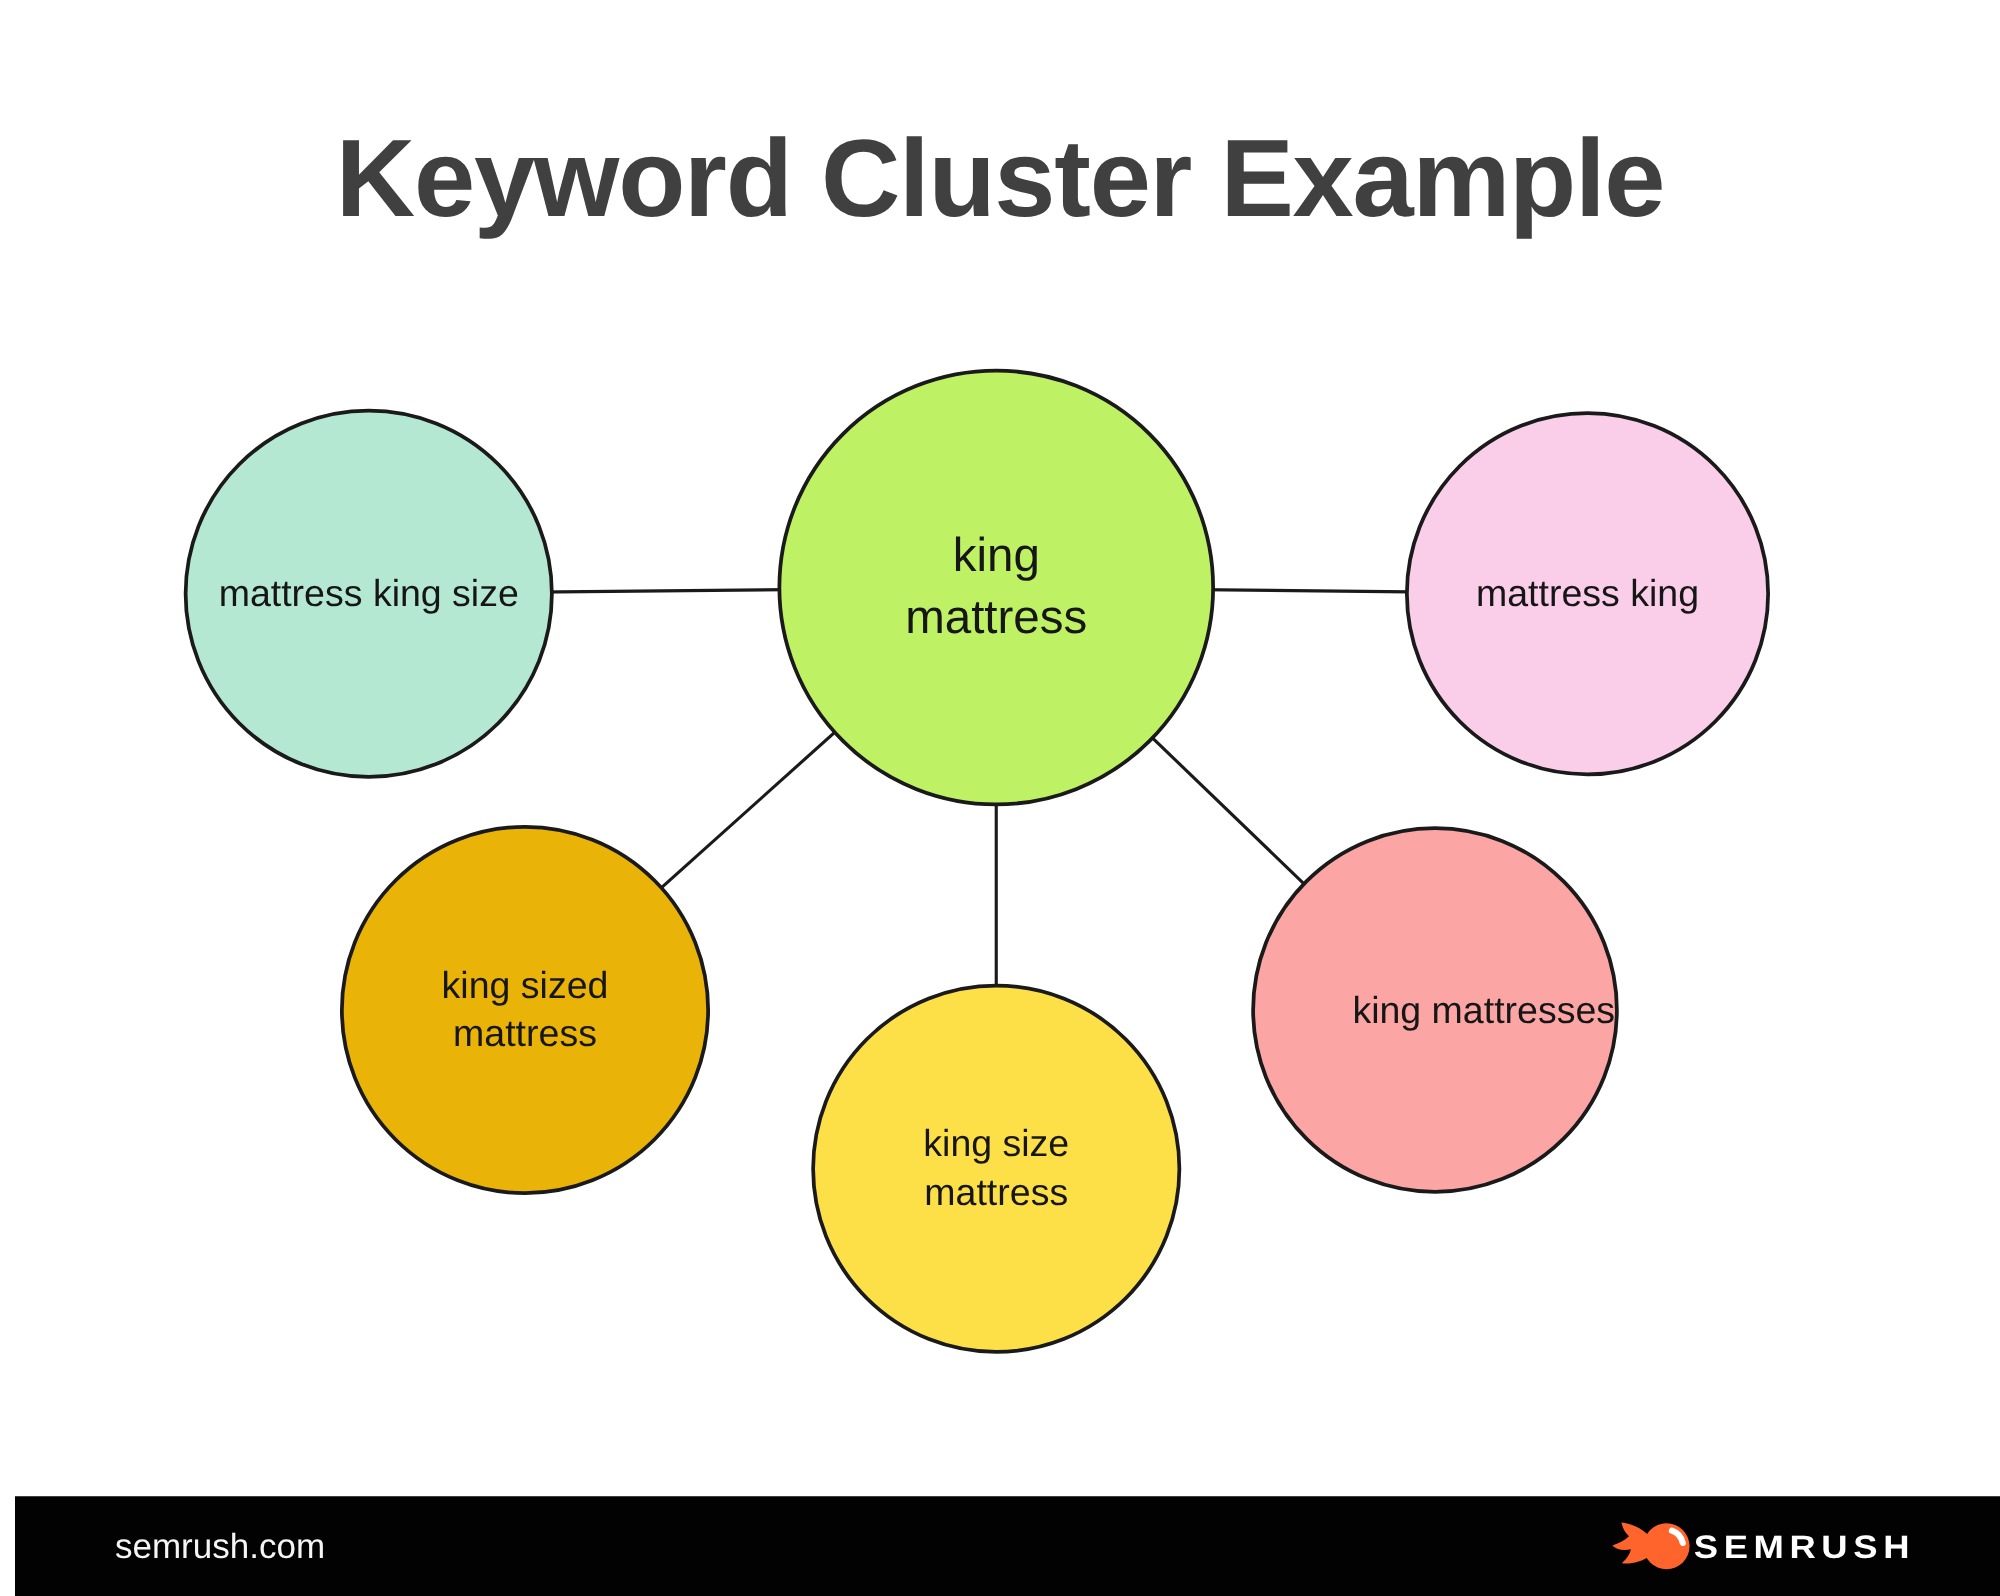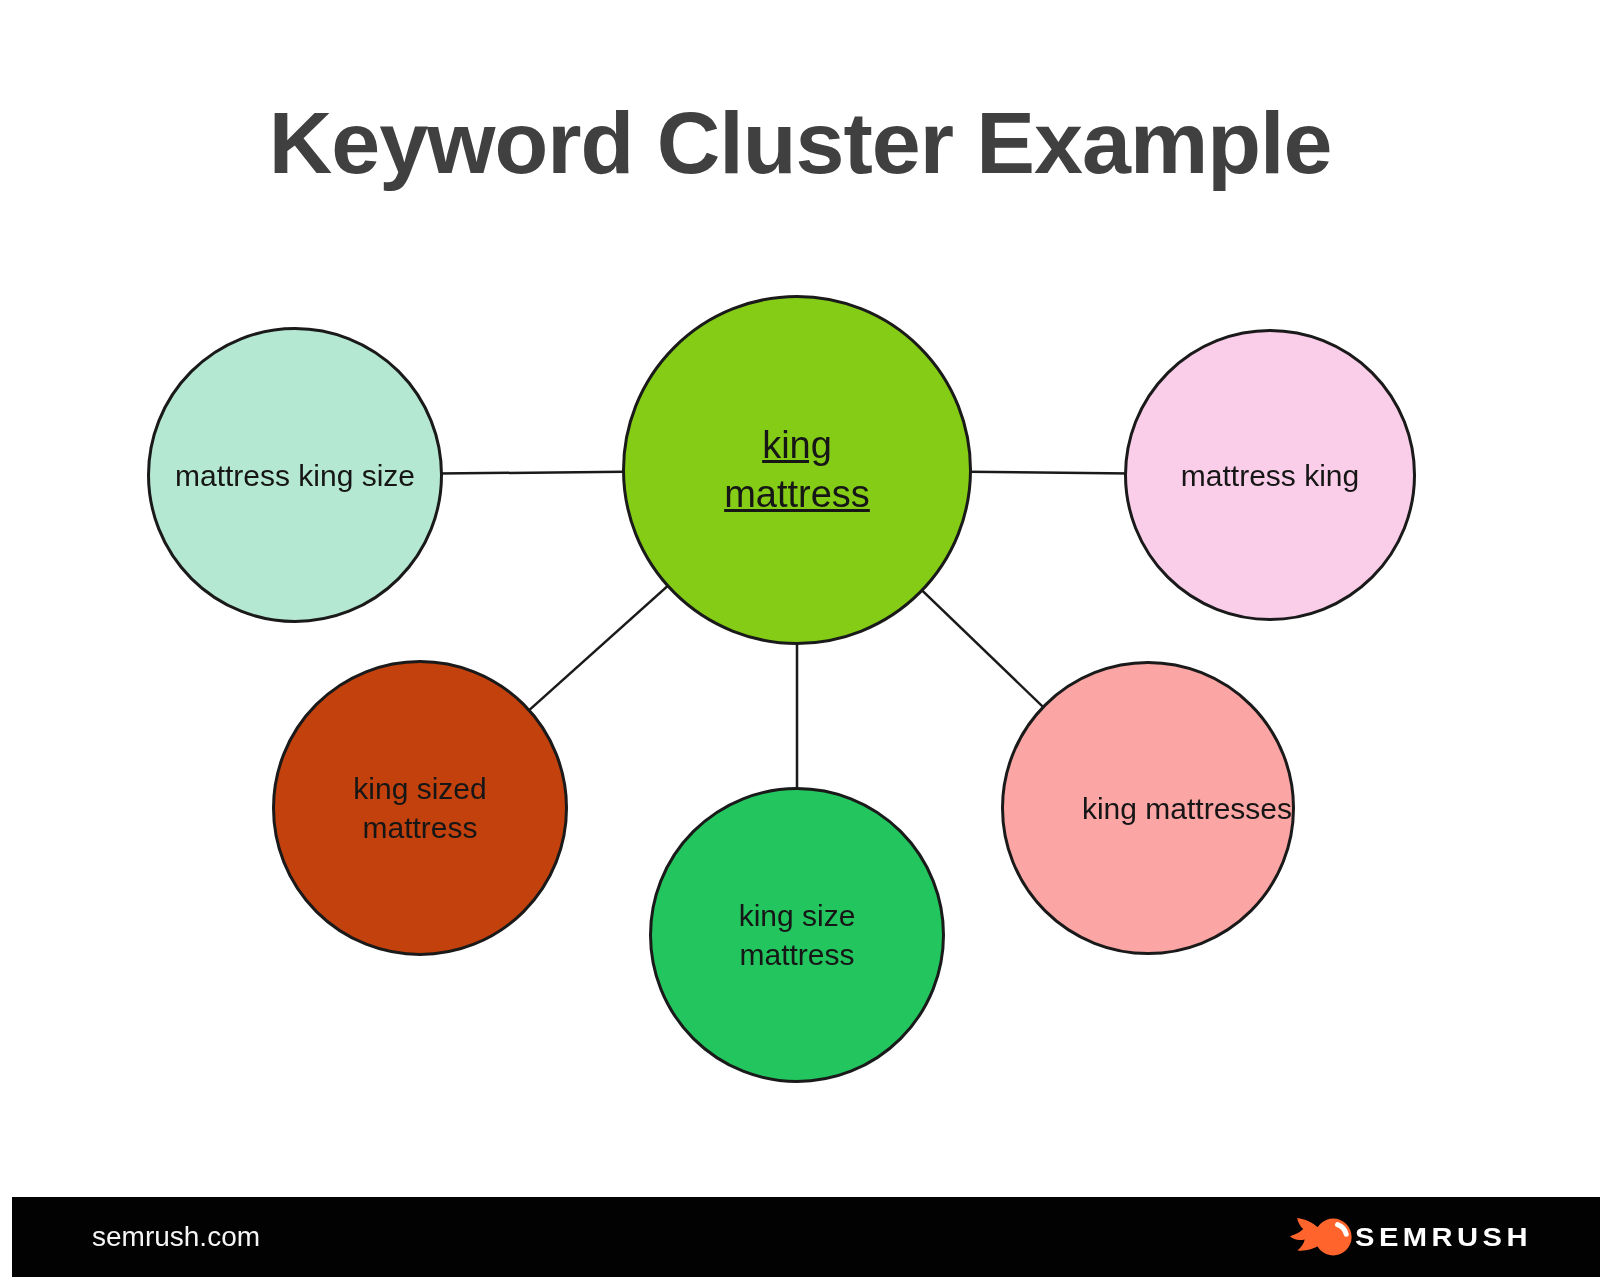--- a/index.html
+++ b/index.html
@@ -82,39 +82,39 @@
   <div class="diagram">
 
     <svg class="lines" viewBox="0 0 1600 1277">
       <line x1="295" y1="475" x2="797" y2="470" stroke-width="2.5" stroke="#1a1a1a"></line>
       <line x1="1270" y1="475" x2="797" y2="470" stroke-width="2.5" stroke="#1a1a1a"></line>
       <line x1="420" y1="808" x2="797" y2="470" stroke-width="2.5" stroke="#1a1a1a"></line>
       <line x1="797" y1="935" x2="797" y2="470" stroke-width="2.5" stroke="#1a1a1a"></line>
       <line x1="1148" y1="808" x2="797" y2="470" stroke-width="2.5" stroke="#1a1a1a"></line>
     </svg>
 
-    <div class="node node-center" style="background-color: #84cc16; text-decoration: underline;">
+    <div class="node node-center" style="background-color: #bef264;">
       <span>king
 mattress</span>
     </div>
 
     <div class="node node-pink" style="background-color: rgb(250, 205, 233);">
       <span>mattress king</span>
     </div>
 
     <div class="node node-mint" style="background-color: rgb(181, 232, 211);">
       <span>mattress king size</span>
     </div>
 
-    <div class="node node-blue" style="background-color: #c2410c;">
+    <div class="node node-blue" style="background-color: #eab308;">
       <span>king sized
 mattress</span>
     </div>
 
-    <div class="node node-lime" style="background-color: #22c55e;">
+    <div class="node node-lime" style="background-color: #fde047;">
       <span>king size
 mattress</span>
     </div>
 
     <div class="node node-lavender" style="background-color: #fca5a5; justify-content: flex-end;">
       <span>king mattresses</span>
     </div>
 
   </div>
 

